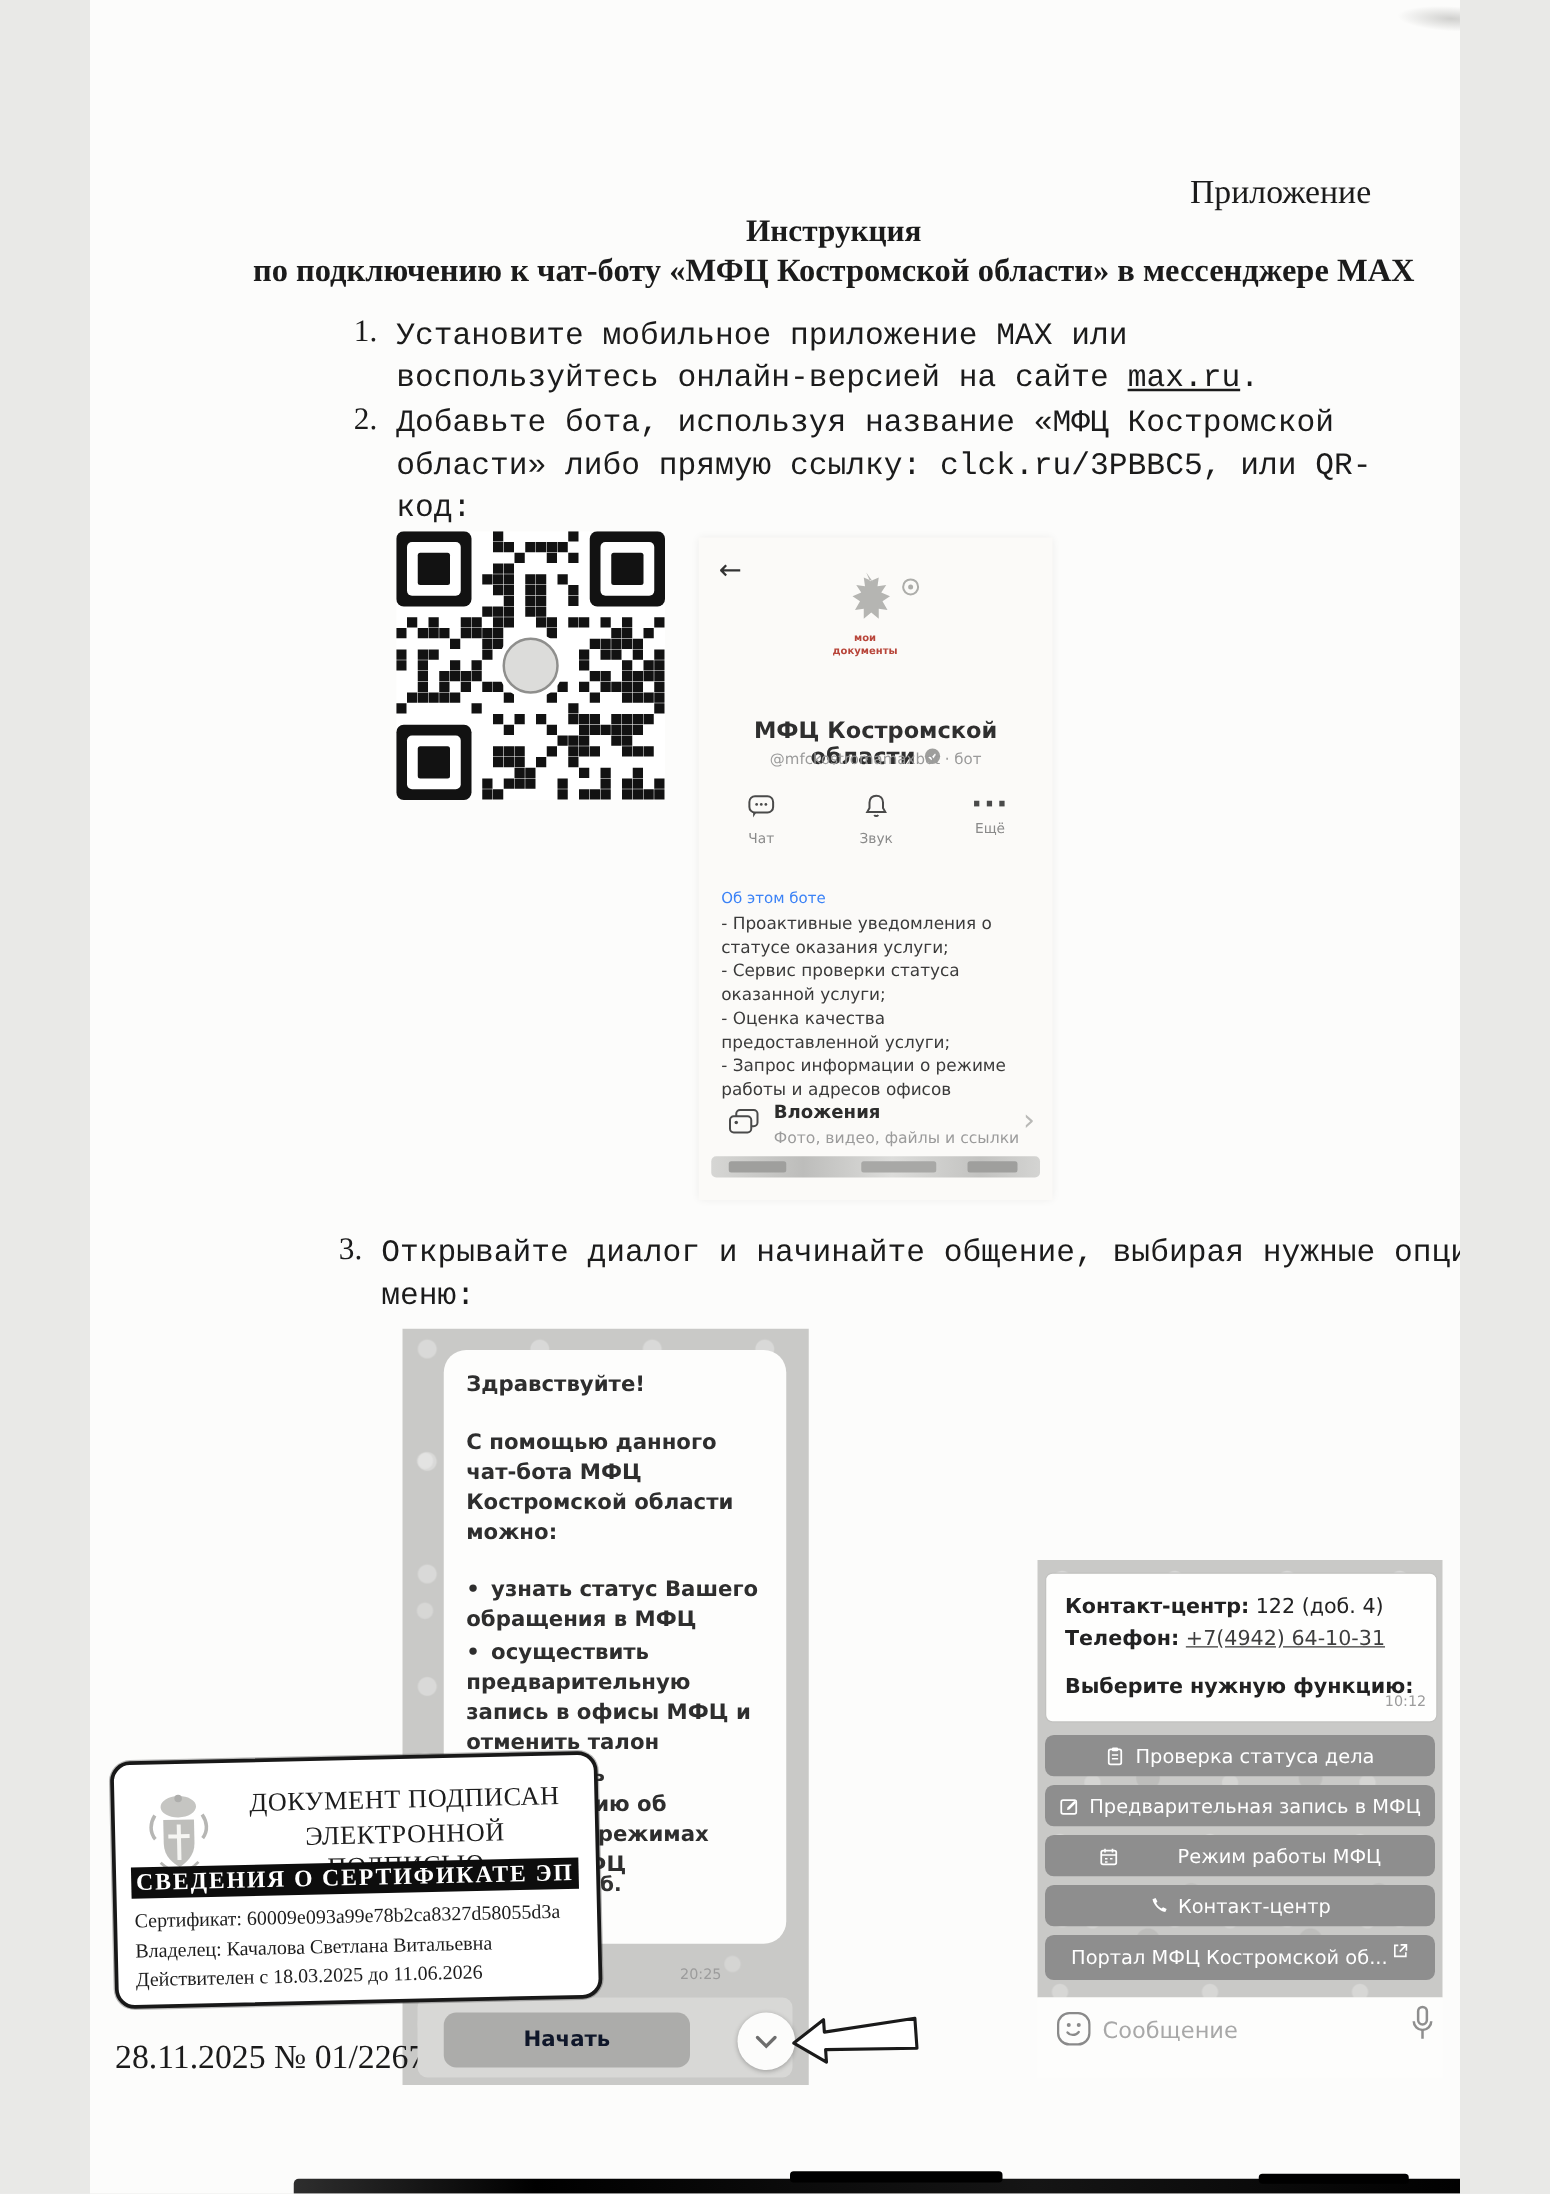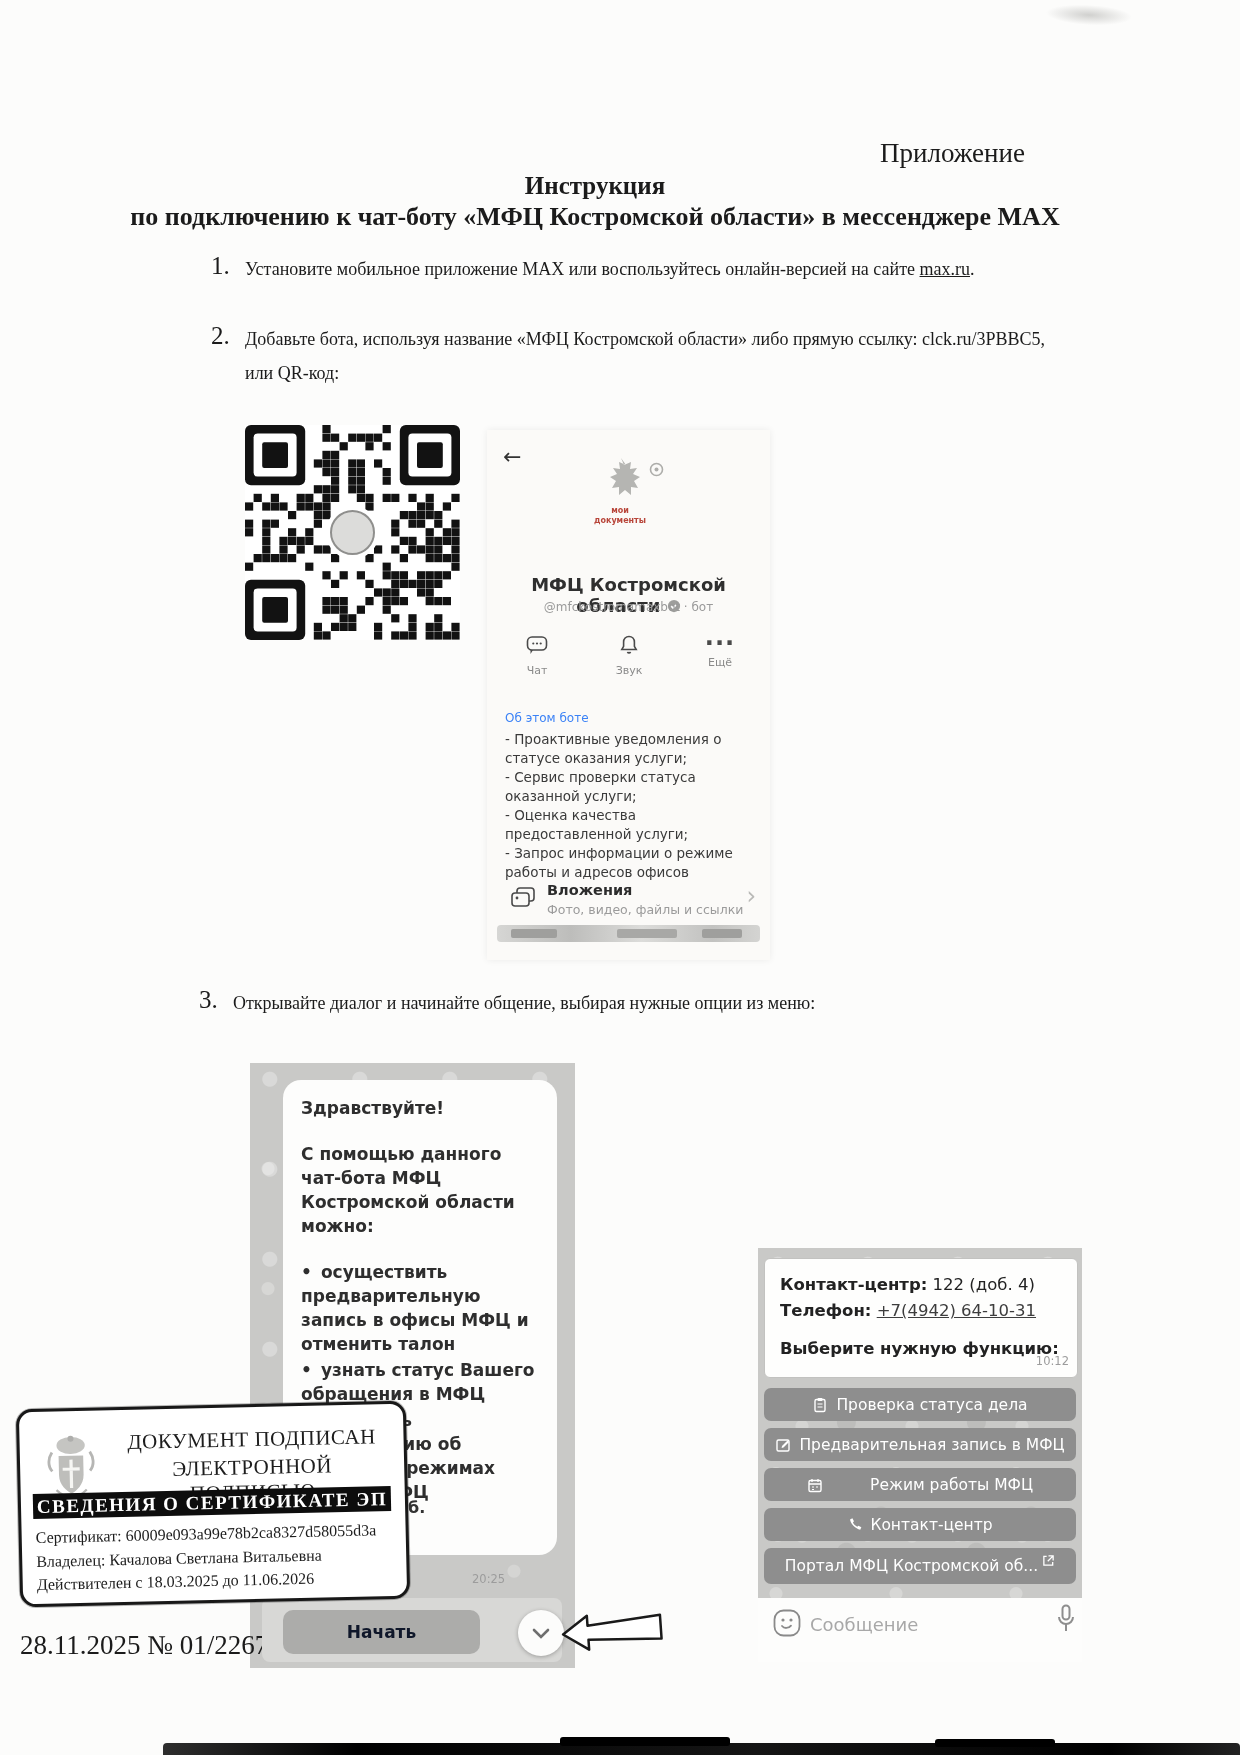--- a/index.html
+++ b/index.html
@@ -1,25 +1,25 @@
 <!DOCTYPE html>
 <html><head>
 <meta charset="utf-8">
 <style>
   html,body{margin:0;padding:0;background:#e9e9e7;}
-  .page{position:relative;width:1240px;height:1755px;margin:0 auto;background:#fcfcfb;
+  .page{position:relative;width:1096px;height:1755px;margin:0 auto;background:#fcfcfb;
         overflow:hidden;font-family:"Liberation Serif",serif;color:#1b1b1b;}
   .abs{position:absolute;}
   
   .corner{font-size:27px;}
   .title1{width:1190px;text-align:center;font-weight:bold;font-size:25px;}
   .title2{width:1190px;text-align:center;font-weight:bold;font-size:26px;}
   .step{display:flex;}
   .step-num{width:34px;font-size:25px;flex:0 0 auto;}
-  .step-body{width:805px;font-size:18px;line-height:34px;}
+  .step-body{width:805px;font-size:25px;line-height:34px;font-family:Liberation Mono, monospace;}
   .doc-link{color:#1b1b1b;text-decoration:underline;}
   .footer-ref{font-size:27px;}
   
   .phone{font-family:"DejaVu Sans","Liberation Sans",sans-serif;}
   .texture{background-color:#c9c9c7;
     background-image:
       radial-gradient(circle at 22% 18%, rgba(255,255,255,.30) 0 7px, transparent 8px),
       radial-gradient(circle at 68% 34%, rgba(0,0,0,.06) 0 9px, transparent 10px),
       radial-gradient(circle at 40% 62%, rgba(255,255,255,.22) 0 6px, transparent 7px),
       radial-gradient(circle at 82% 78%, rgba(0,0,0,.05) 0 8px, transparent 9px),
@@ -359,22 +359,22 @@
       <div class="abs" style="left:205px;top:4px;width:40px;height:9px;background:#9f9f9d;border-radius:2px;"></div>
     </div>
   </div>
 
   <div class="abs phone texture" style="left:250px;top:1063px;width:325px;height:605px;">
     <div class="abs g-bubble" style="left:33px;top:17px;width:238px;min-height:443px;">
       <div>Здравствуйте!</div>
       <div class="g-gap"></div>
       <div>С помощью данного чат-бота МФЦ Костромской области можно:</div>
       <div class="g-gap"></div>
+      <div class="g-bullet"><span class="dot">•</span><span>узнать статус Вашего обращения в МФЦ</span></div>
       <div class="g-bullet"><span class="dot">•</span><span>осуществить предварительную запись в офисы МФЦ и отменить талон</span></div>
-      <div class="g-bullet"><span class="dot">•</span><span>узнать статус Вашего обращения в МФЦ</span></div>
       <div class="g-bullet"><span class="dot">•</span><span>получить информацию об адресах и режимах работы МФЦ</span></div>
     </div>
   </div>
 
   <div class="abs phone" style="left:397px;top:1498px;font-size:16px;font-weight:bold;color:#333;z-index:5;">об.</div>
   <div class="abs phone time-sm" style="left:472px;top:1572px;z-index:5;">20:25</div>
   <div class="abs" style="left:262px;top:1598px;width:300px;height:64px;background:#d8d8d6;border-radius:8px;z-index:4;"></div>
   <div class="abs phone start-btn" style="left:283px;top:1610px;width:197px;height:44px;z-index:5;">
       <span>Начать</span>
     </div>

